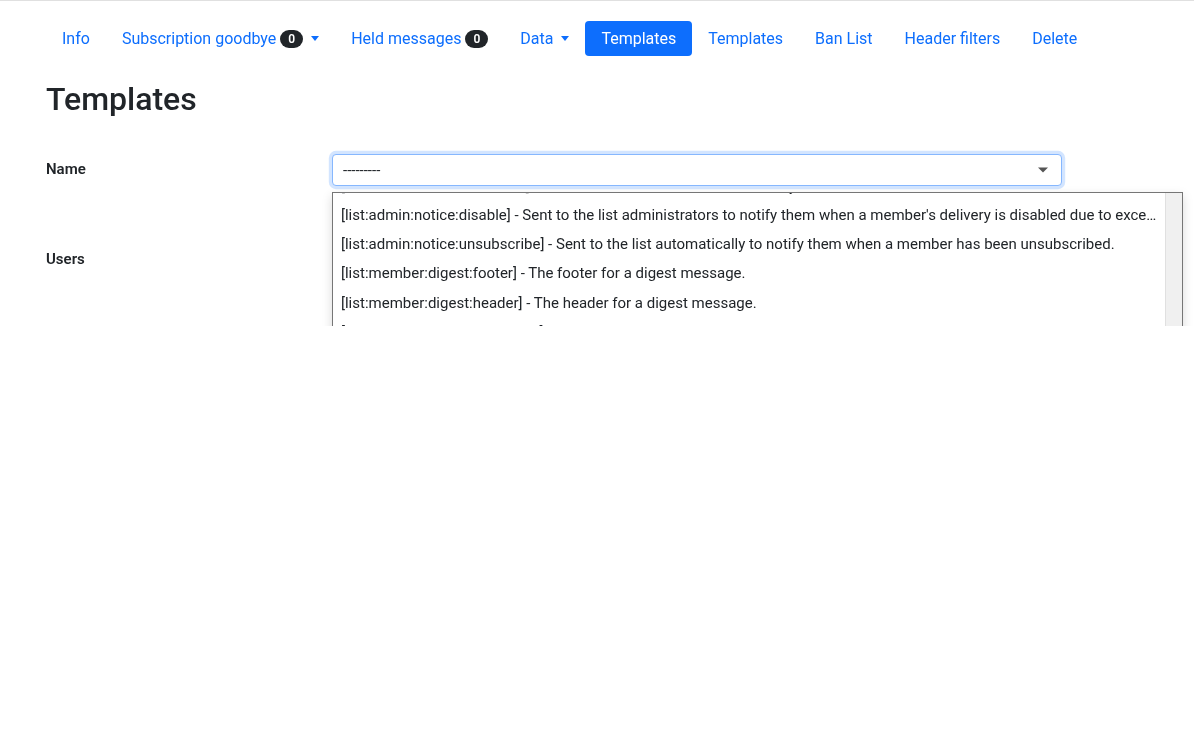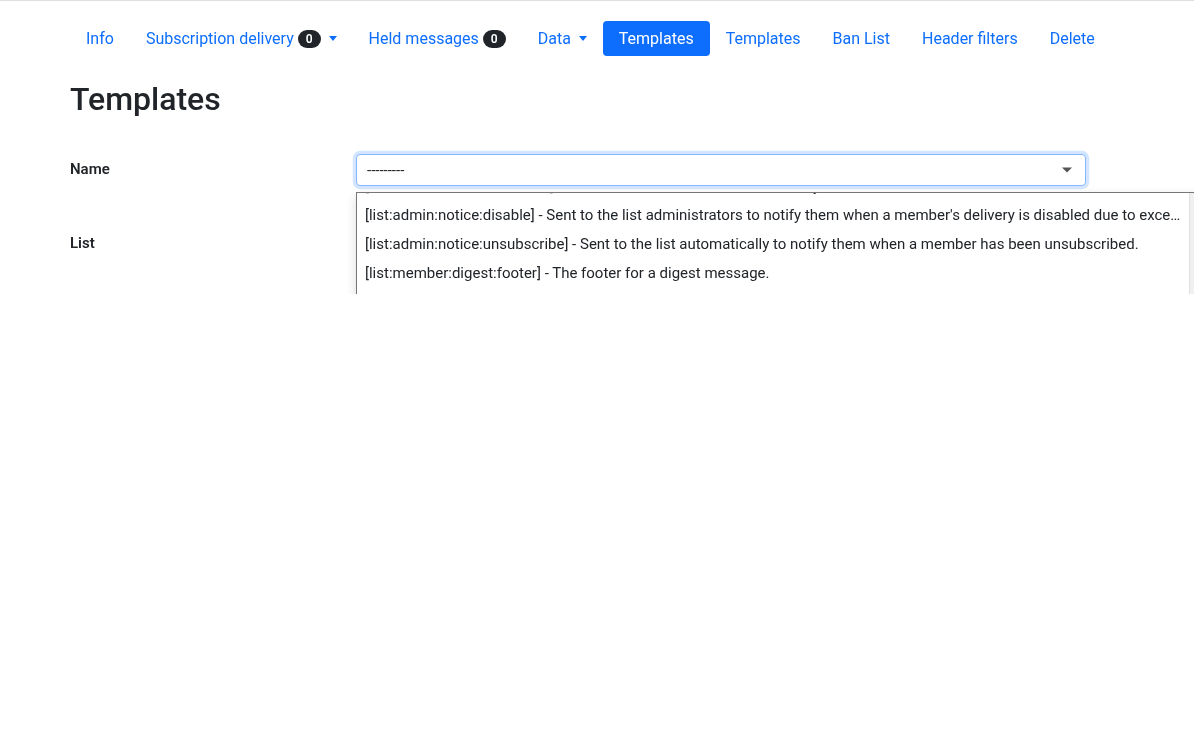--- a/index.html
+++ b/index.html
@@ -11,21 +11,21 @@
       font-family: -apple-system, BlinkMacSystemFont, "Segoe UI", Roboto, "Helvetica Neue", Arial, sans-serif;
       font-size: 16px;
       color: #212529;
       background: #fff;
     }
     .top-border {
       border-top: 1px solid #e0e0e0;
       margin-bottom: 20px;
     }
     .container {
-      padding: 0 70px;
+      padding: 0 46px;
     }
     .nav-tabs {
       display: flex;
       align-items: center;
       gap: 0;
       margin-bottom: 24px;
     }
     .nav-item {
       padding: 8px 16px;
       color: #0d6efd;
@@ -62,21 +62,21 @@
       margin-left: 4px;
     }
     h1.page-title {
       font-size: 32px;
       font-weight: 500;
       margin-bottom: 36px;
       color: #212529;
     }
     .form-row {
       display: flex;
-      margin-bottom: 42px;
+      margin-bottom: 58px;
     }
     .form-label {
       width: 286px;
       flex-shrink: 0;
       font-weight: 600;
       font-size: 15px;
       padding-top: 6px;
     }
     .form-control-wrap {
       flex: 1;
@@ -164,21 +164,21 @@
 <body>
 
 <div class="top-border"></div>
 
 <div class="container">
   <nav class="nav-tabs" id="nav-tabs">
       <a class="nav-item">
         <span>Info</span>
       </a>
       <a class="nav-item">
-        <span>Subscription delivery</span>
+        <span>Subscription goodbye</span>
         <span class="badge">0</span>
         <span class="caret"></span>
       </a>
       <a class="nav-item">
         <span>Held messages</span>
         <span class="badge">0</span>
       </a>
       <a class="nav-item">
         <span>Data</span>
         <span class="caret"></span>
@@ -234,16 +234,16 @@
           <div class="scrollbar-track">
             <div class="scrollbar-thumb" id="scrollbar-thumb" style="top: 486px; height: 44px;"></div>
 
           </div>
         </div>
       </div>
     </div>
   </div>
 
   <div class="form-row">
-    <div class="form-label">List</div>
+    <div class="form-label">Users</div>
     <div class="form-control-wrap"></div>
   </div>
 </div>
 
 </body></html>

